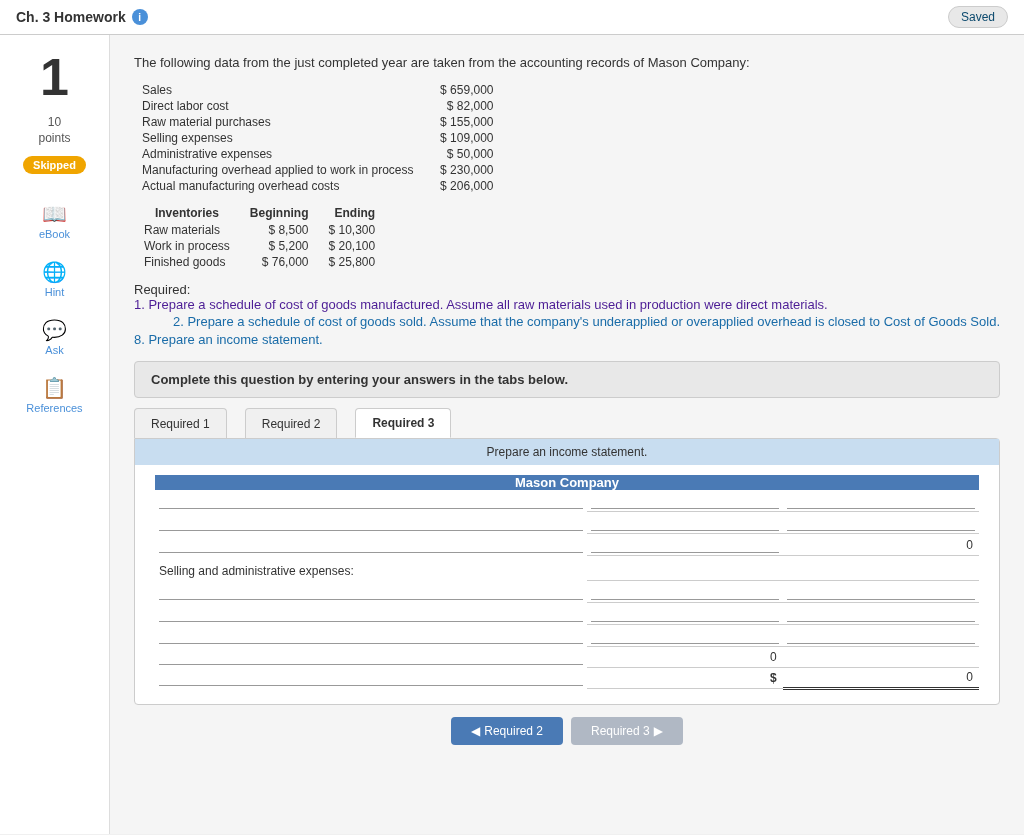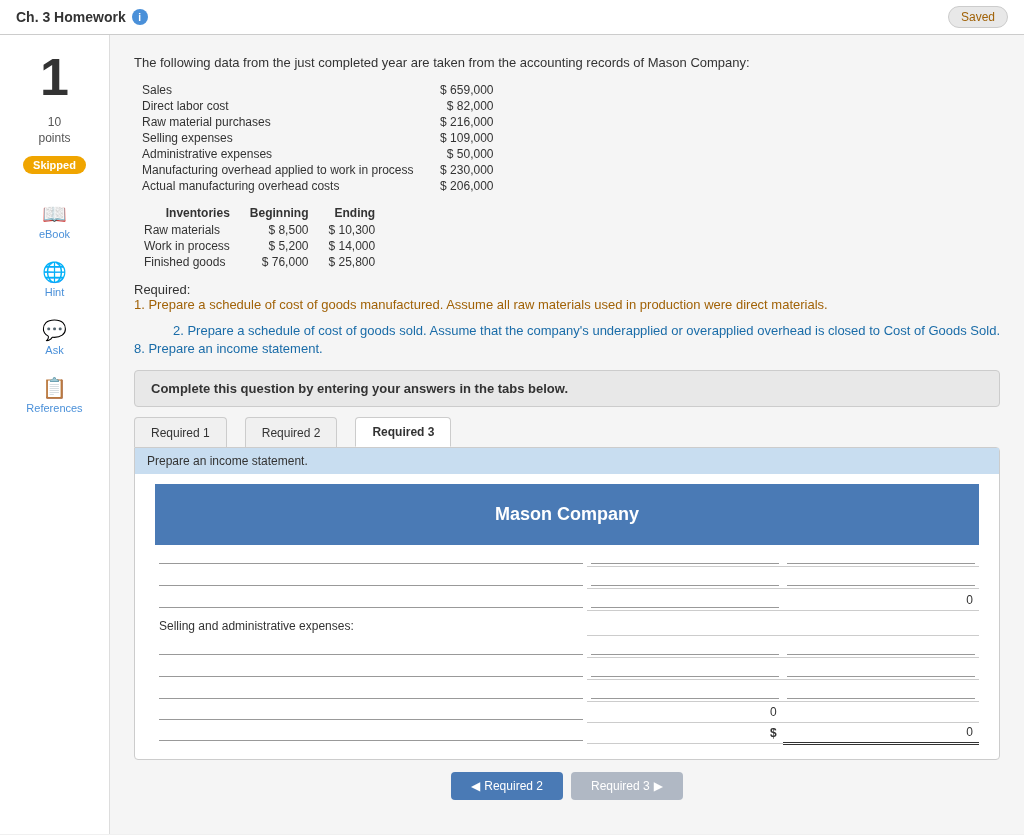--- a/index.html
+++ b/index.html
@@ -14,21 +14,21 @@
       justify-content: space-between;
     }
     .top-bar-title { font-size: 14px; font-weight: bold; color: #333; display: flex; align-items: center; gap: 6px; }
     .info-icon {
       display: inline-flex; align-items: center; justify-content: center;
       width: 16px; height: 16px; border-radius: 50%; background: #4a90d9; color: #fff;
       font-size: 10px; font-weight: bold;
     }
     .saved-badge {
       background: #e8e8e8; border: 1px solid #ccc; border-radius: 12px;
-      padding: 3px 12px; font-size: 12px; color: #a16207;
+      padding: 3px 12px; font-size: 12px; color: #0c4a6e;
     }
 
     .main-layout { display: flex; min-height: calc(100vh - 36px); }
 
     .left-sidebar {
       width: 110px; background: #fff; border-right: 1px solid #ddd;
       display: flex; flex-direction: column; align-items: center; padding: 16px 8px;
       gap: 4px;
     }
     .question-number {
@@ -50,21 +50,21 @@
 
     .question-text { font-size: 13px; color: #333; margin-bottom: 12px; }
 
     .data-table-container { margin: 10px 0; }
     .data-table { border-collapse: collapse; font-size: 12px; }
     .data-table td { padding: 1px 8px; }
     .data-table .value-col { text-align: right; min-width: 80px; }
 
     .inventory-table { border-collapse: collapse; font-size: 12px; margin-top: 8px; }
     .inventory-table th { font-weight: bold; padding: 2px 10px; text-align: right; }
-    .inventory-table th:first-child { text-align: right; }
+    .inventory-table th:first-child { text-align: center; }
     .inventory-table td { padding: 1px 10px; text-align: right; }
     .inventory-table td:first-child { text-align: left; }
 
     .required-section { font-size: 13px; margin: 12px 0; }
     .required-section strong { font-weight: normal; }
     .required-section ol { margin-left: 16px; }
     .required-section ol li { margin-bottom: 3px; color: #1a6ca8; }
 
     .tabs-instruction-box {
       background: #e8e8e8; border: 1px solid #ccc; border-radius: 4px;
@@ -78,27 +78,27 @@
       border: 1px solid #ccc; border-bottom: none; background: #f0f0f0;
       color: #333; border-radius: 4px 4px 0 0; margin-right: 2px;
     }
     .tab-btn.active { background: #fff; font-weight: bold; border-bottom: 1px solid #fff; }
 
     .tab-content {
       background: #fff; border: 1px solid #ccc; padding: 0;
       border-radius: 0 4px 4px 4px;
     }
     .tab-header-bar {
-      background: #c8ddf0; padding: 6px 12px; font-size: 12px; color: #333;
+      background: #c8ddf0; padding: 6px 12px; font-size: 12px; color: #333; text-align: center;
     }
 
     .income-statement-wrapper { padding: 10px 20px 14px 20px; }
     .company-name-header {
       background: #4a7ab5; color: #fff; text-align: center;
-      padding: 20px; font-size: 18px; font-weight: bold;
+      padding: 0; font-size: 13px; font-weight: bold;
     }
     .statement-title {
       background: #4a7ab5; color: #fff; text-align: center;
       padding: 4px; font-size: 12px;
     }
 
     .income-table { width: 100%; border-collapse: collapse; font-size: 12px; }
     .income-table td { padding: 2px 4px; }
     .income-table .label-cell { width: 220px; }
     .income-table .mid-cell { width: 100px; text-align: right; border-bottom: 1px solid #ccc; }
@@ -167,21 +167,21 @@
         <tr>
               <td class="label-cell">Sales</td>
               <td class="value-col">$ 659,000</td>
             </tr>
             <tr>
               <td class="label-cell">Direct labor cost</td>
               <td class="value-col">$ 82,000</td>
             </tr>
             <tr>
               <td class="label-cell">Raw material purchases</td>
-              <td class="value-col">$ 216,000</td>
+              <td class="value-col">$ 155,000</td>
             </tr>
             <tr>
               <td class="label-cell">Selling expenses</td>
               <td class="value-col">$ 109,000</td>
             </tr>
             <tr>
               <td class="label-cell">Administrative expenses</td>
               <td class="value-col">$ 50,000</td>
             </tr>
             <tr>
@@ -207,35 +207,35 @@
         </thead>
         <tbody id="inventory-rows">
         <tr>
               <td>Raw materials</td>
               <td>$ 8,500</td>
               <td>$ 10,300</td>
             </tr>
             <tr>
               <td>Work in process</td>
               <td>$ 5,200</td>
-              <td>$ 14,000</td>
+              <td>$ 20,100</td>
             </tr>
             <tr>
               <td>Finished goods</td>
               <td>$ 76,000</td>
               <td>$ 25,800</td>
             </tr>
           </tbody>
       </table>
     </div>
 
     <div class="required-section">
       <strong>Required:</strong>
       <ol id="required-items" style="list-style:none; margin-left:0;">
-          <li style="color: #a16207; margin-bottom: 11px;">1. Prepare a schedule of cost of goods manufactured. Assume all raw materials used in production were direct materials.</li>
+          <li style="color: #4c1d95; margin-bottom: 2px;">1. Prepare a schedule of cost of goods manufactured. Assume all raw materials used in production were direct materials.</li>
           <li style="color: rgb(26, 108, 168); margin-bottom: 3px; text-align: right;">2. Prepare a schedule of cost of goods sold. Assume that the company's underapplied or overapplied overhead is closed to Cost of Goods Sold.</li>
           <li style="color: rgb(26, 108, 168); margin-bottom: 3px;">8. Prepare an income statement.</li>
         </ol>
     </div>
 
     <div class="tabs-instruction-box">
       <span>Complete this question by entering your answers in the tabs below.</span>
     </div>
 
     <div class="tabs-row" style="margin-top:10px;">

